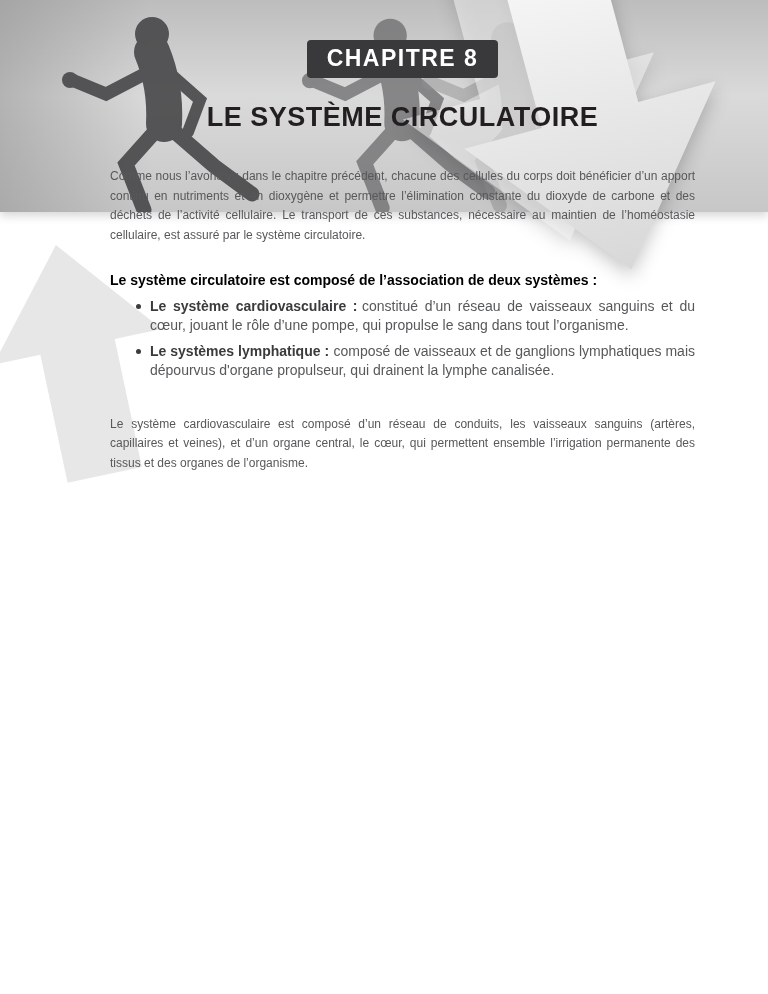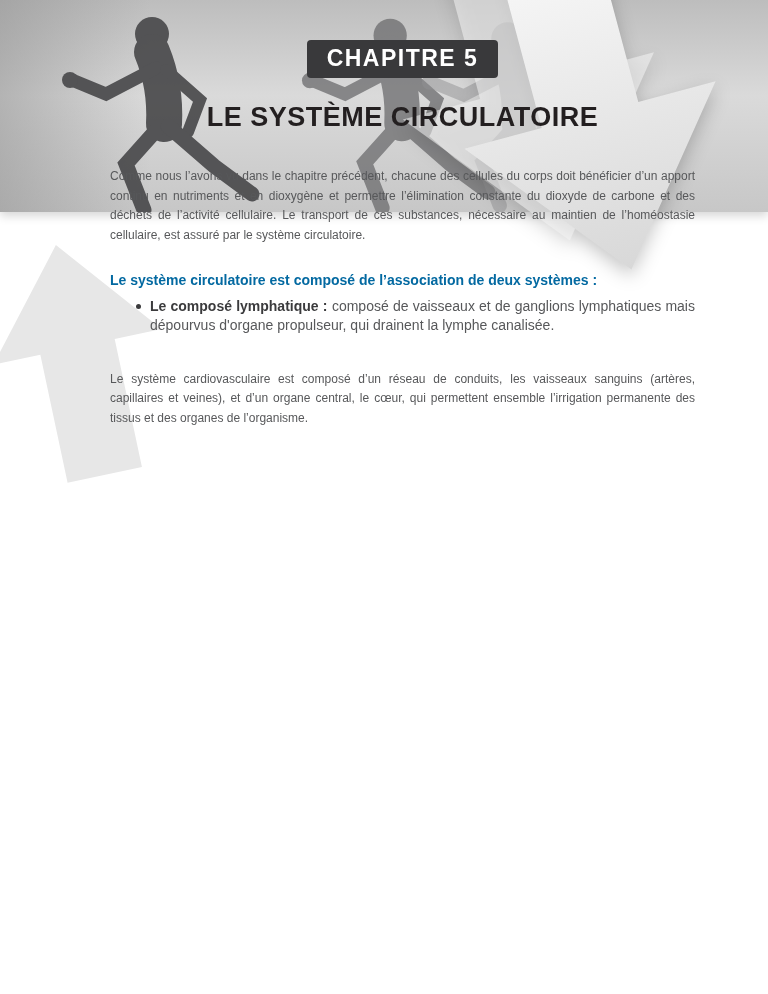--- a/index.html
+++ b/index.html
@@ -66,21 +66,21 @@
     font-size: 12px;
     line-height: 19.5px;
     color: #57585a;
     text-align: justify;
   }
   .lead {
     margin: 26px 0 0 0;
     font-size: 14px;
     line-height: 19.5px;
     font-weight: bold;
-    color: #0369a1;
+    color: #000000;
   }
   ul.bullets {
     list-style: none;
     margin: 4px 0 0 0;
     padding: 0 0 0 26px;
   }
   ul.bullets li {
     display: flex;
     align-items: flex-start;
     margin-top: 6px;
@@ -163,32 +163,36 @@
   </svg>
 
   <svg class="arrow-up" width="220" height="200" viewBox="0 0 220 200">
     <g transform="translate(85,160) rotate(-12)">
       <path d="M0,-140 L86,-36 L38,-36 L38,95 L-38,95 L-38,-36 L-86,-36 Z" fill="#e7e7e7"></path>
     </g>
   </svg>
 
   <div class="content">
 
-    <div class="badge">CHAPITRE 5</div>
+    <div class="badge">CHAPITRE 8</div>
 
     <h1 class="title">LE SYSTÈME CIRCULATOIRE</h1>
 
     <p class="body">Comme nous l’avons vu dans le chapitre précédent, chacune des cellules du corps doit bénéficier d’un apport continu en nutriments et en dioxygène et permettre l’élimination constante du dioxyde de carbone et des déchets de l’activité cellulaire. Le transport de ces substances, nécessaire au maintien de l’homéostasie cellulaire, est assuré par le système circulatoire.</p>
 
     <p class="lead">Le système circulatoire est composé de l’association de deux systèmes :</p>
 
     <ul class="bullets">
       <li>
         <span class="dot"></span>
-        <span class="li-text"><b class="term">Le composé lymphatique :</b><span>composé de vaisseaux et de ganglions lymphatiques mais dépourvus d'organe propulseur, qui drainent la lymphe canalisée.</span></span>
+        <span class="li-text"><b class="term">Le système cardiovasculaire :</b><span>constitué d’un réseau de vaisseaux sanguins et du cœur, jouant le rôle d’une pompe, qui propulse le sang dans tout l’organisme.</span></span>
+      </li>
+      <li>
+        <span class="dot"></span>
+        <span class="li-text"><b class="term">Le systèmes lymphatique :</b><span>composé de vaisseaux et de ganglions lymphatiques mais dépourvus d'organe propulseur, qui drainent la lymphe canalisée.</span></span>
       </li>
     </ul>
 
 
     <p class="body">Le système cardiovasculaire est composé d’un réseau de conduits, les vaisseaux sanguins (artères, capillaires et veines), et d’un organe central, le cœur, qui permettent ensemble l’irrigation permanente des tissus et des organes de l’organisme.</p>
 
   </div>
 </div>
 
 </body></html>

